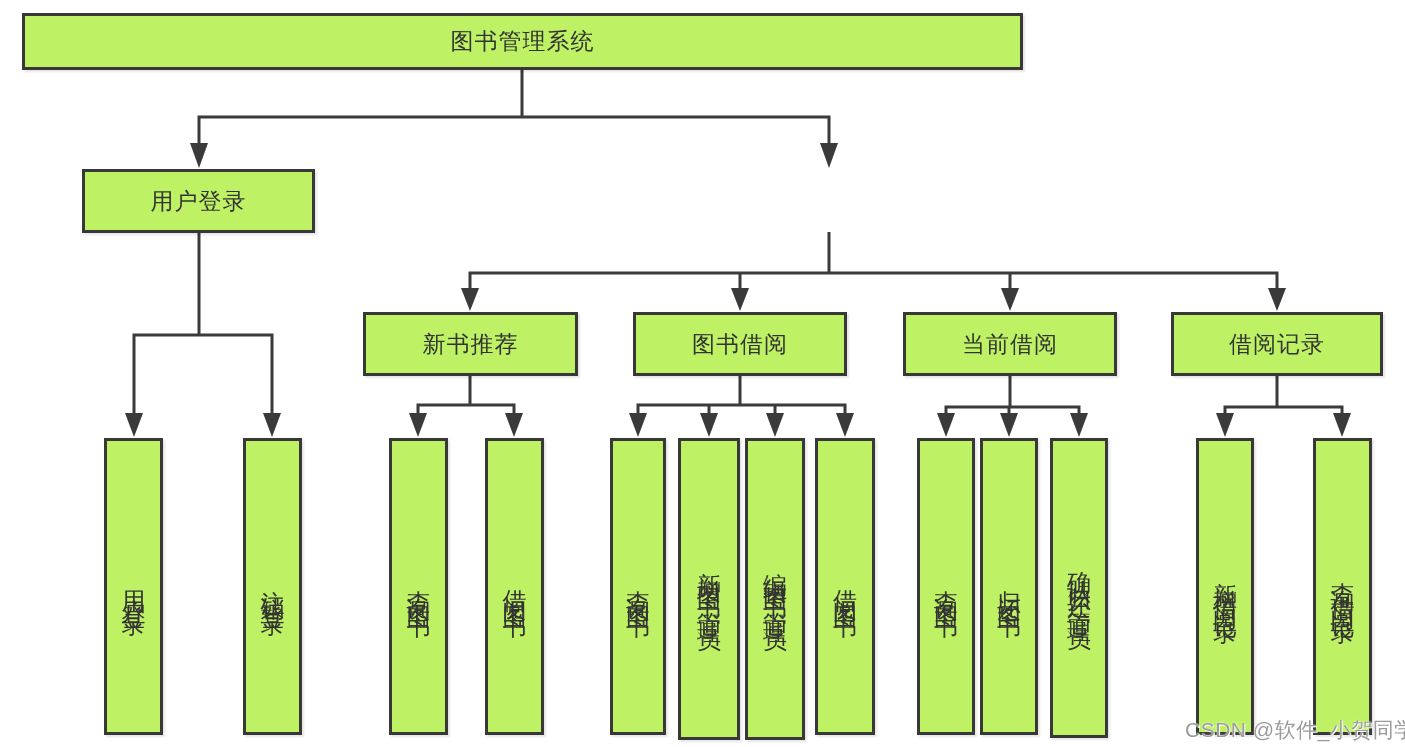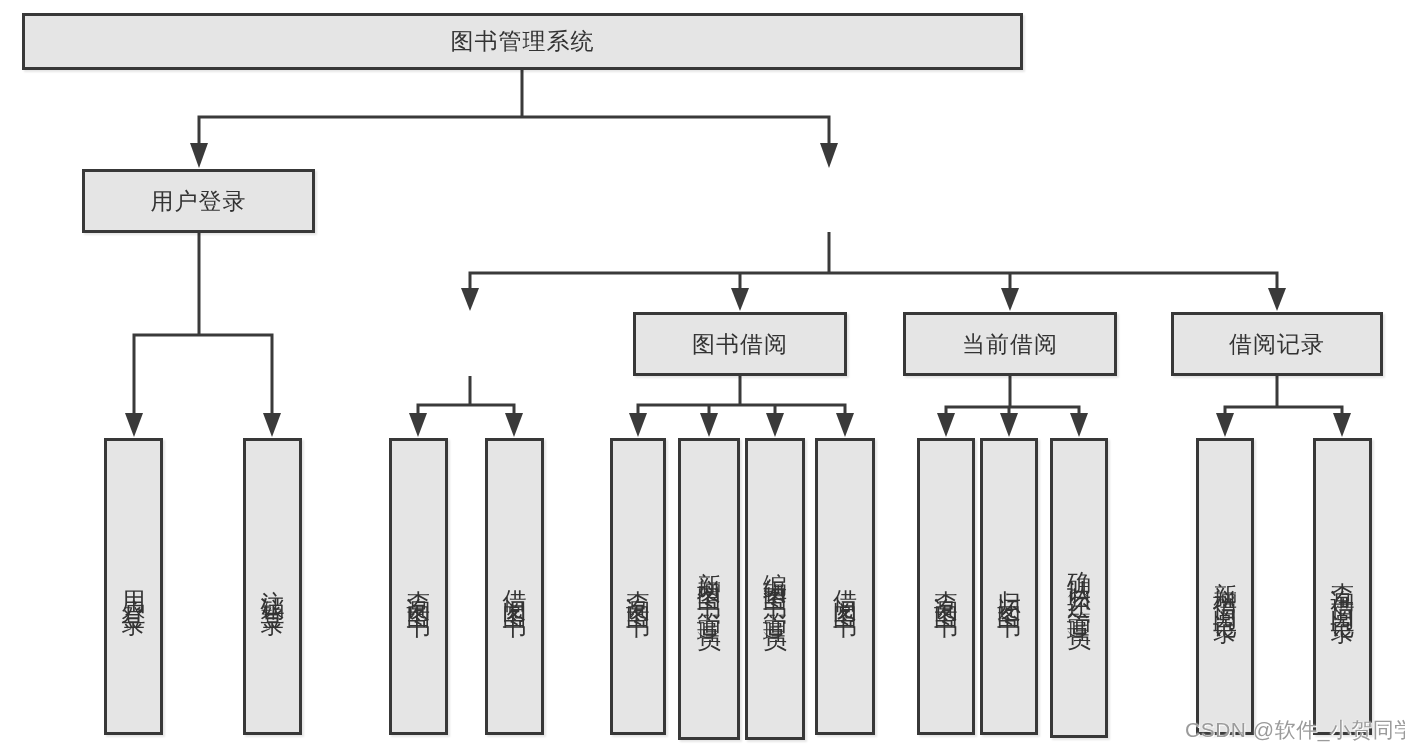--- a/index.html
+++ b/index.html
@@ -10,21 +10,21 @@
     font-family:"Liberation Sans","DejaVu Sans",sans-serif;
     color:#333333;
     overflow:hidden;
   }
   #connectors{position:absolute;left:0;top:0;width:1405px;height:747px;}
   #connectors path, #connectors line{stroke:#3a3a3a;stroke-width:3;fill:none;}
   #connectors polygon{fill:#3a3a3a;stroke:none;}
 
   .node{
     position:absolute;
-    background:#e5e5e5;
+    background:#bef264;
     border:3px solid #383838;
     box-sizing:border-box;
     display:flex;align-items:center;justify-content:center;
     box-shadow:2px 2px 2px rgba(0,0,0,0.10);
   }
   .hnode{font-size:23px;letter-spacing:1px;}
   .vnode span{
     writing-mode:vertical-rl;
     text-orientation:mixed;
     font-size:24px;
@@ -119,20 +119,23 @@
   </svg>
 
   <div class="node hnode n-root">
     <span>图书管理系统</span>
   </div>
 
   <div class="node hnode n-l2a">
     <span>用户登录</span>
   </div>
 
+  <div class="node hnode n-l3a">
+    <span>新书推荐</span>
+  </div>
   <div class="node hnode n-l3c">
     <span>当前借阅</span>
   </div>
   <div class="node hnode n-l3b">
     <span>图书借阅</span>
   </div>
   <div class="node hnode n-l3d">
     <span>借阅记录</span>
   </div>
 

